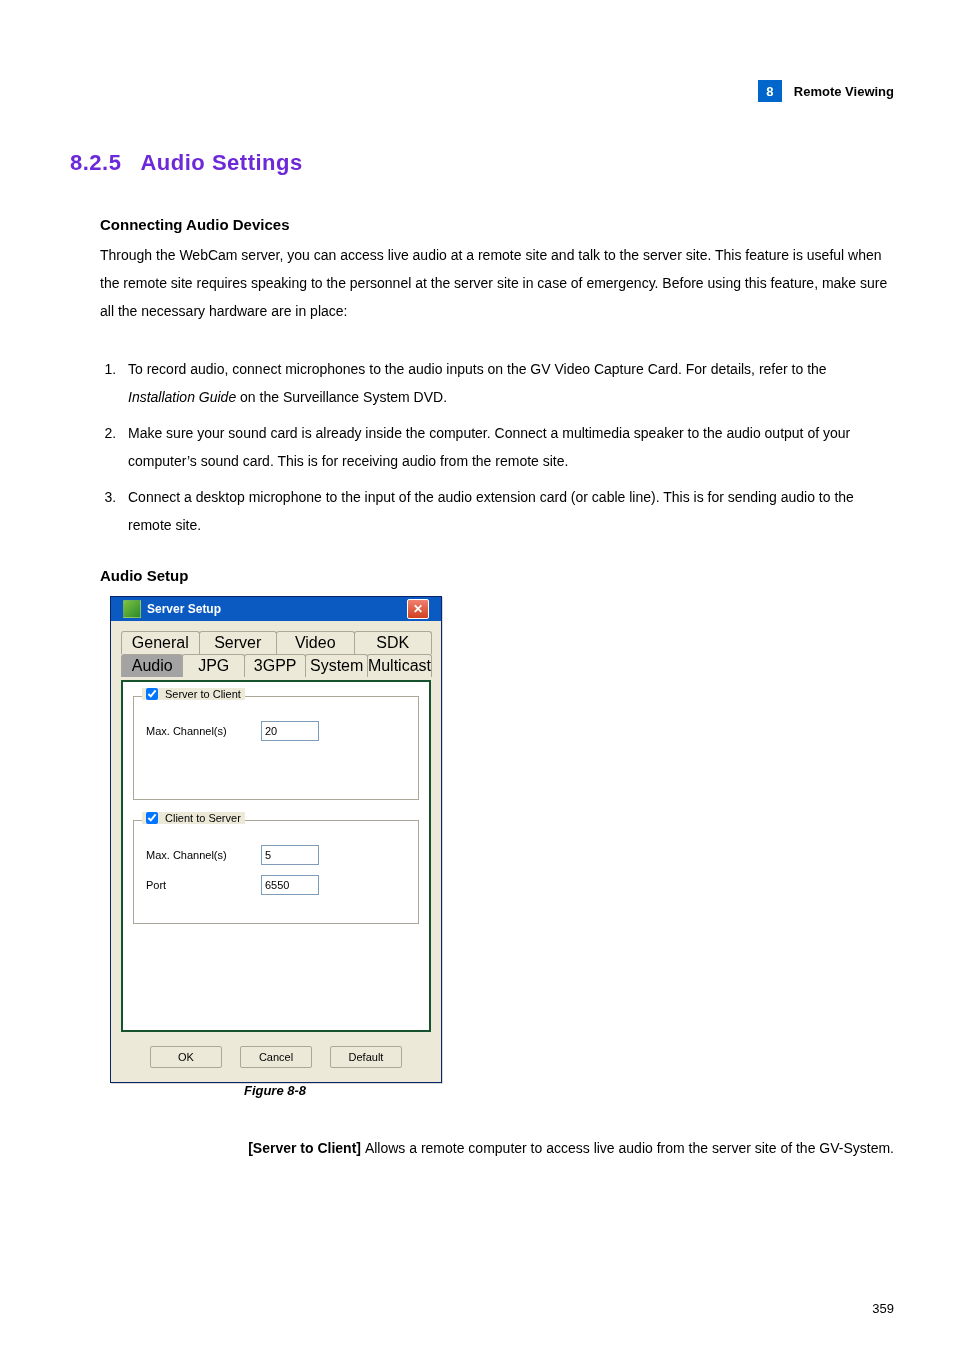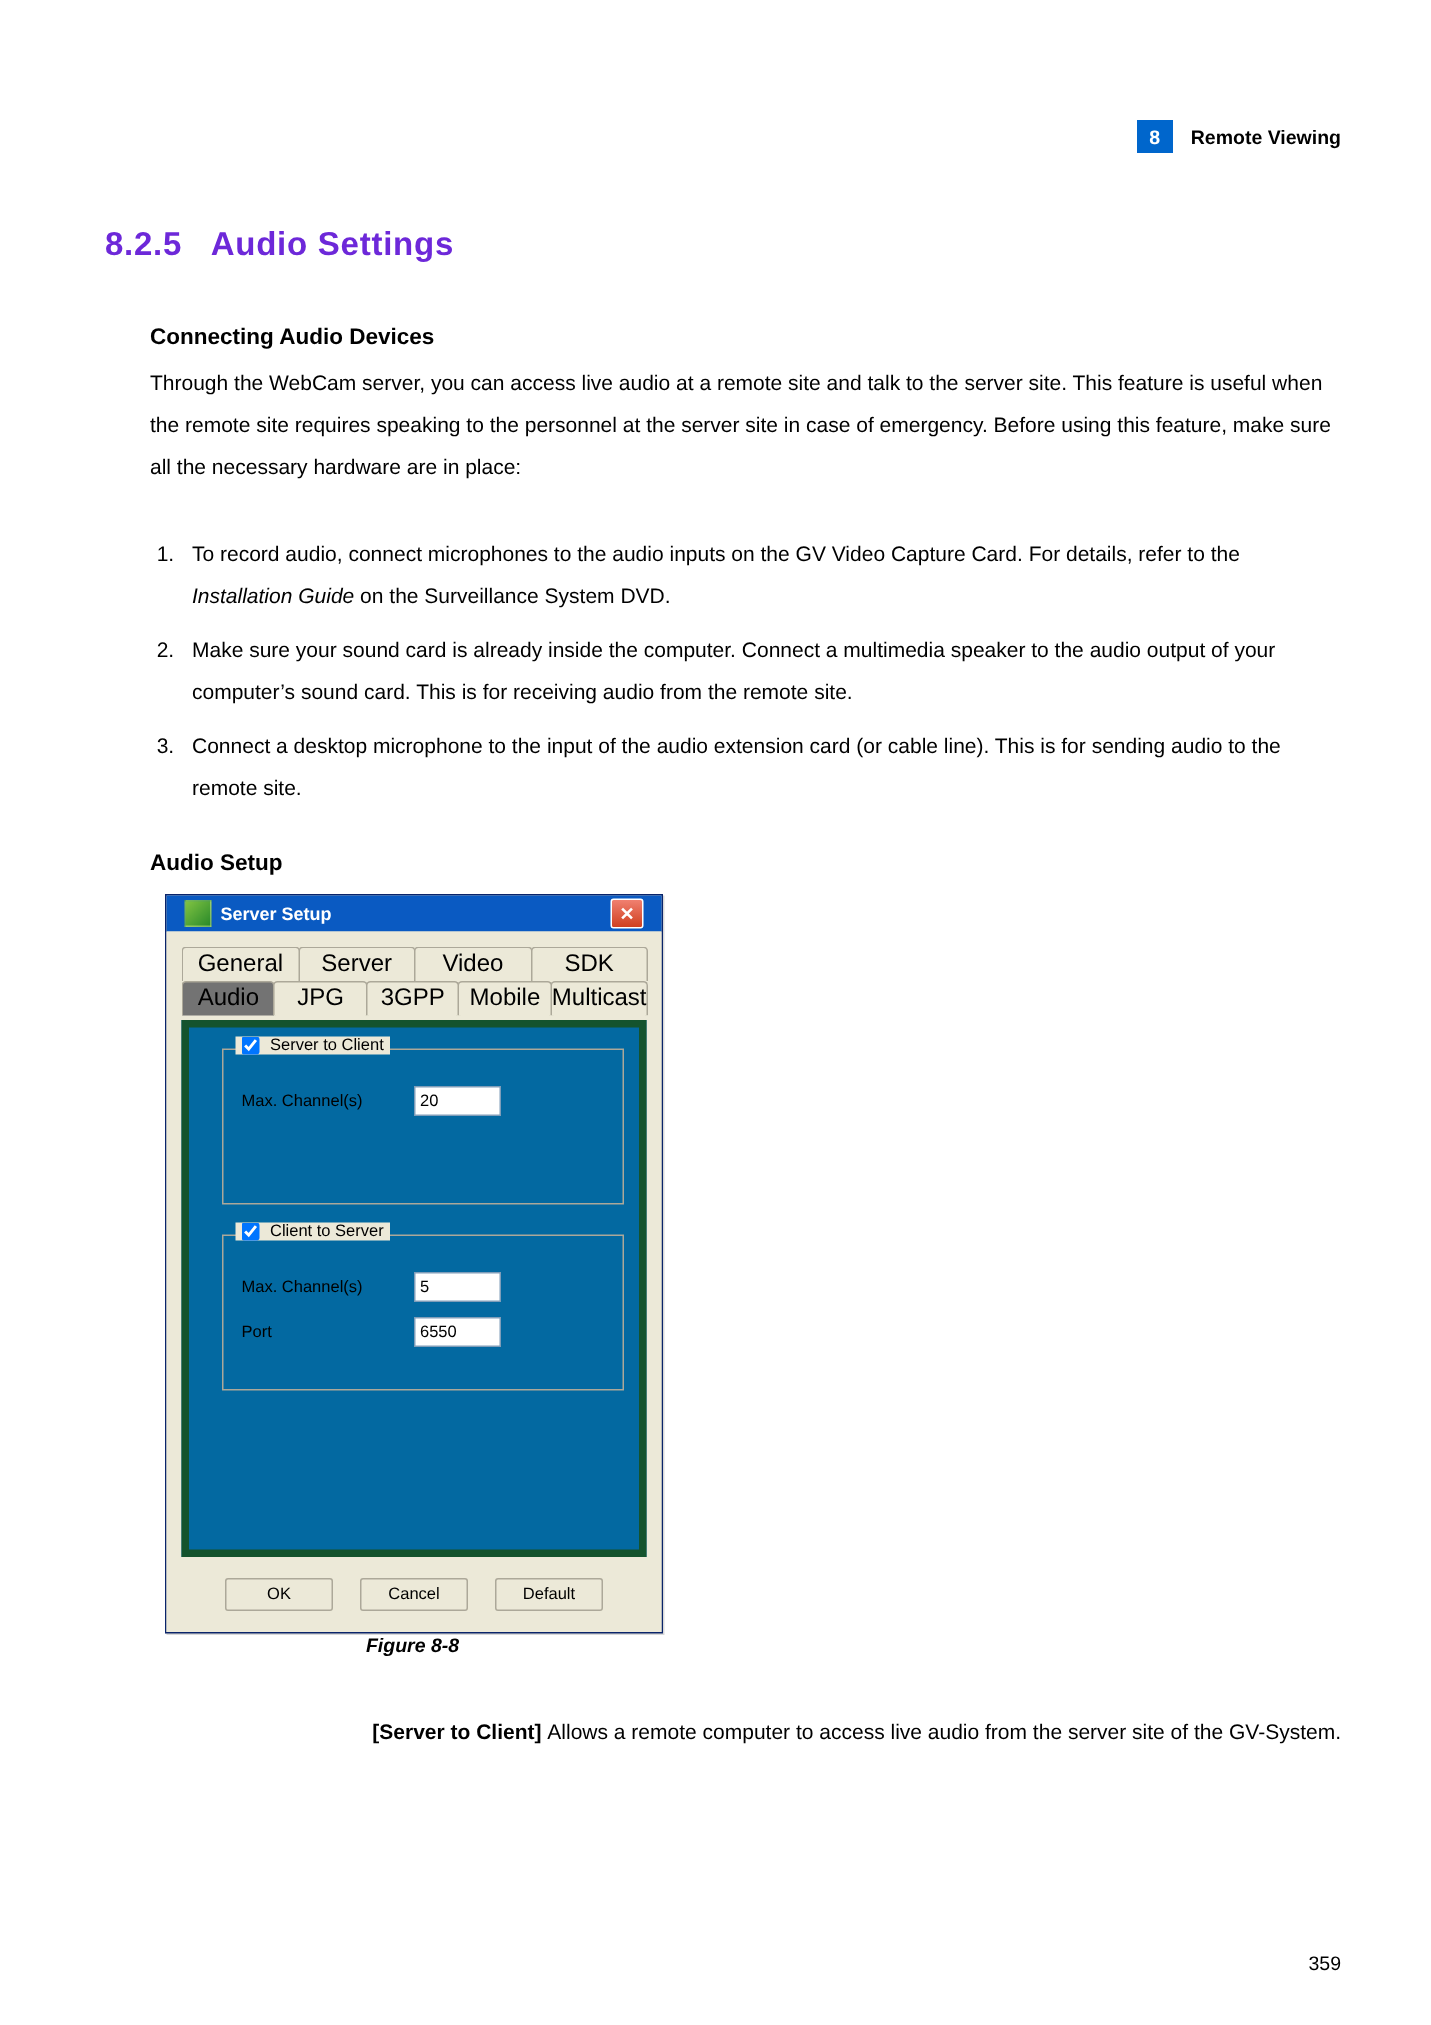--- a/index.html
+++ b/index.html
@@ -135,28 +135,28 @@
     padding: 2px 0;
     text-align: center;
     flex: 1;
     margin-right: -1px;
     border-top-left-radius: 3px;
     border-top-right-radius: 3px;
     cursor: pointer;
   }
   .tab-row.back .tab { background: #ece9d8; }
   .tab.active {
-    background: #737373;
+    background: #a3a3a3;
     position: relative;
     z-index: 2;
   }
   .tab-panel {
-    border: 5px solid #14532d;
-    background: #0369a1;
-    padding: 8px 10px 30px 22px;
+    border: 2px solid #14532d;
+    background: #ffffff;
+    padding: 8px 10px 30px 10px;
     min-height: 310px;
     margin-top: -1px;
   }
   .fieldset {
     border: 1px solid #aca899;
     margin: 6px 0 20px 0;
     padding: 14px 12px 18px 12px;
     position: relative;
   }
   .fieldset .legend {
@@ -269,21 +269,21 @@
         <div class="tab-row back">
           <div class="tab">General</div>
           <div class="tab">Server</div>
           <div class="tab">Video</div>
           <div class="tab">SDK</div>
         </div>
         <div class="tab-row front">
           <div class="tab active">Audio</div>
           <div class="tab">JPG</div>
           <div class="tab">3GPP</div>
-          <div class="tab">Mobile</div>
+          <div class="tab">System</div>
           <div class="tab">Multicast</div>
         </div>
       </div>
 
       <div class="tab-panel">
 
         <div class="fieldset" style="min-height:70px;">
           <div class="legend">
             <input type="checkbox" checked="" style="">
             <span>Server to Client</span>

